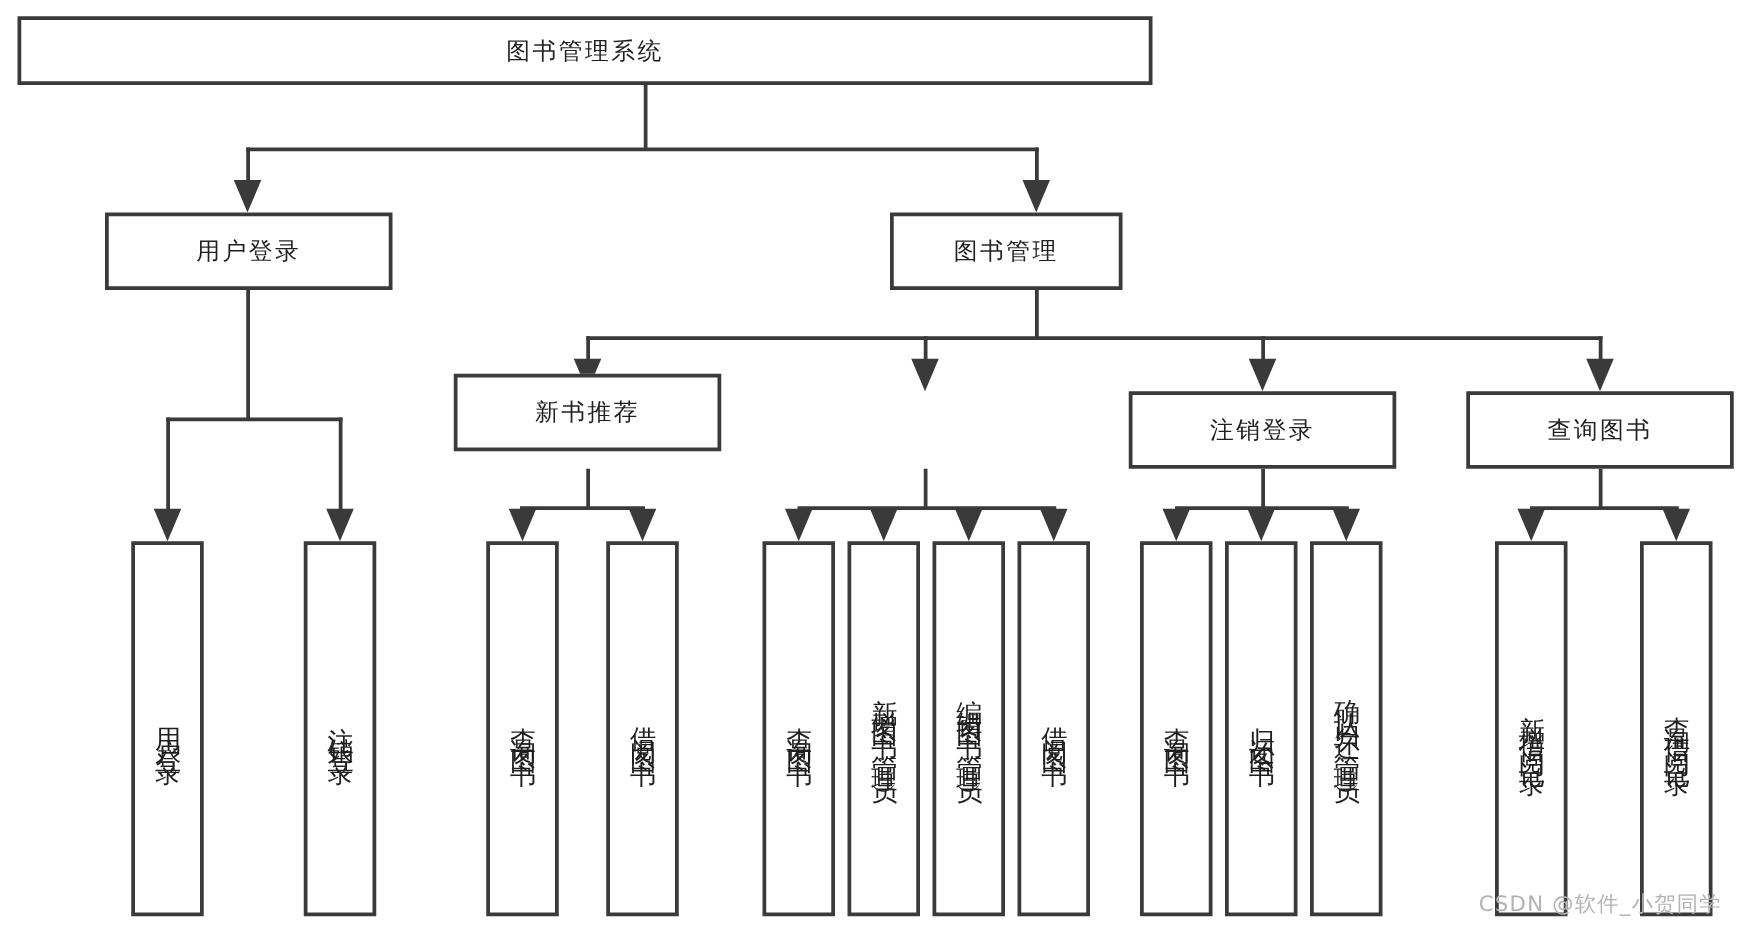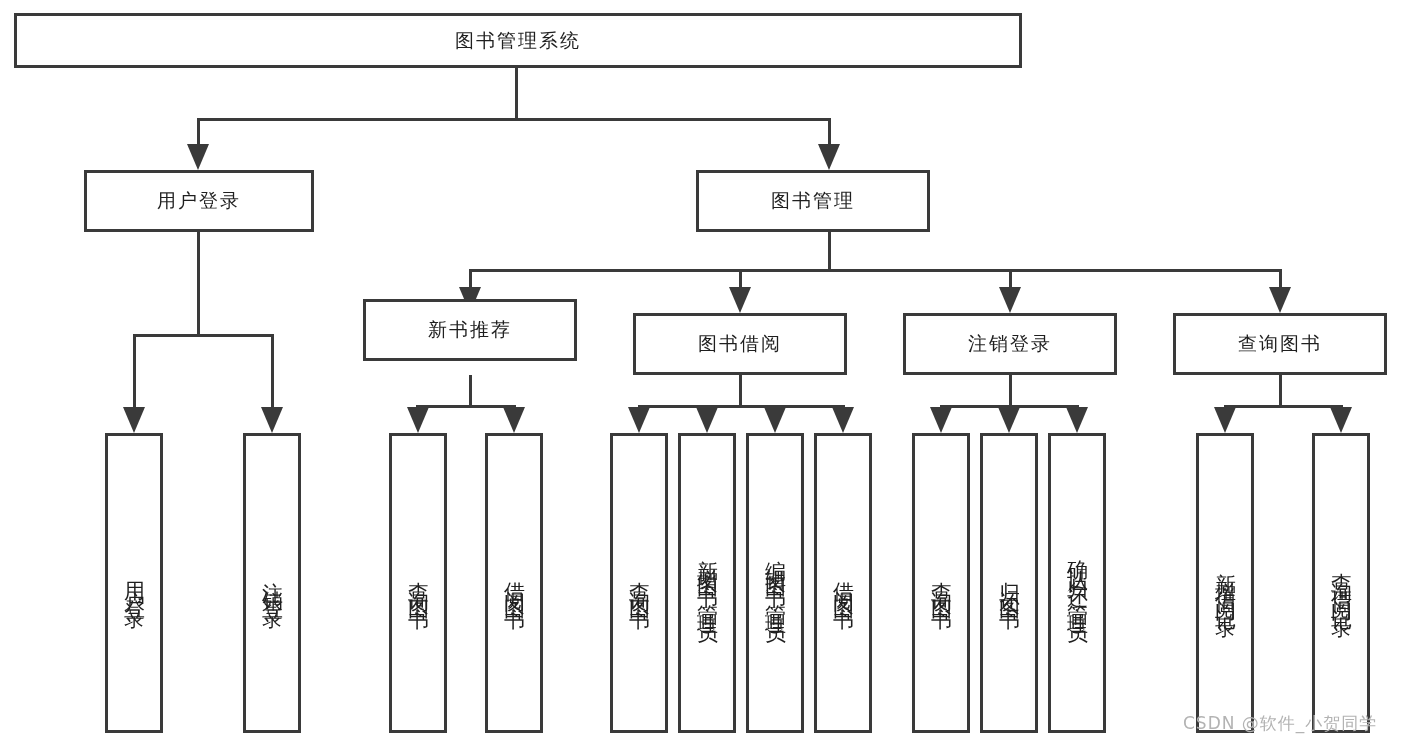--- a/index.html
+++ b/index.html
@@ -11,23 +11,23 @@
     position:absolute;box-sizing:border-box;border:3px solid #3a3a3a;background:#ffffff;
     display:flex;align-items:center;justify-content:center;z-index:2;
   }
   .hbox{font-size:19px;letter-spacing:2px;white-space:nowrap;}
   .vbox{
     width:58px;height:300px;top:433px;
     writing-mode:vertical-rl;text-orientation:mixed;
     font-size:21px;letter-spacing:9px;line-height:1;
   }
   
-  #b-root   {left:14px;  top:13px;  width:1008px;height:55px;}
+  #b-root   {left:14px;  top:13px;  width:908px;height:55px;}
   #b-login  {left:84px;  top:170px; width:230px; height:62px;}
-  #b-mgmt   {left:696px; top:170px; width:234px; height:62px;}
+  #b-mgmt   {left:712px; top:170px; width:186px; height:62px;}
   #b-newbook{left:363px; top:299px; width:214px; height:62px;}
   #b-borrow {left:633px; top:313px; width:214px; height:62px;}
   #b-current{left:903px; top:313px; width:214px; height:62px;}
   #b-records{left:1173px;top:313px; width:214px; height:62px;}
   
   #lf-a1{left:105px;} #lf-a2{left:243px;}
   #lf-b1{left:389px;} #lf-b2{left:485px;}
   #lf-c1{left:610px;} #lf-c2{left:678px;} #lf-c3{left:746px;} #lf-c4{left:814px;}
   #lf-d1{left:912px;} #lf-d2{left:980px;} #lf-d3{left:1048px;}
   #lf-e1{left:1196px;} #lf-e2{left:1312px;}
@@ -46,21 +46,20 @@
 <body>
 
 <div class="stage">
 
   <div class="box hbox" id="b-root">图书管理系统</div>
 
   <div class="box hbox" id="b-login">用户登录</div>
   <div class="box hbox" id="b-mgmt">图书管理</div>
 
   <div class="box hbox" id="b-newbook">新书推荐</div>
-  <div class="box hbox" id="b-borrow">图书借阅</div>
   <div class="box hbox" id="b-current">注销登录</div>
   <div class="box hbox" id="b-records">查询图书</div>
 
   <div class="box vbox" id="lf-a1">用户登录</div>
   <div class="box vbox" id="lf-a2">注销登录</div>
 
   <div class="box vbox" id="lf-b1">查询图书</div>
   <div class="box vbox" id="lf-b2">借阅图书</div>
 
   <div class="box vbox" id="lf-c1">查询图书</div>

